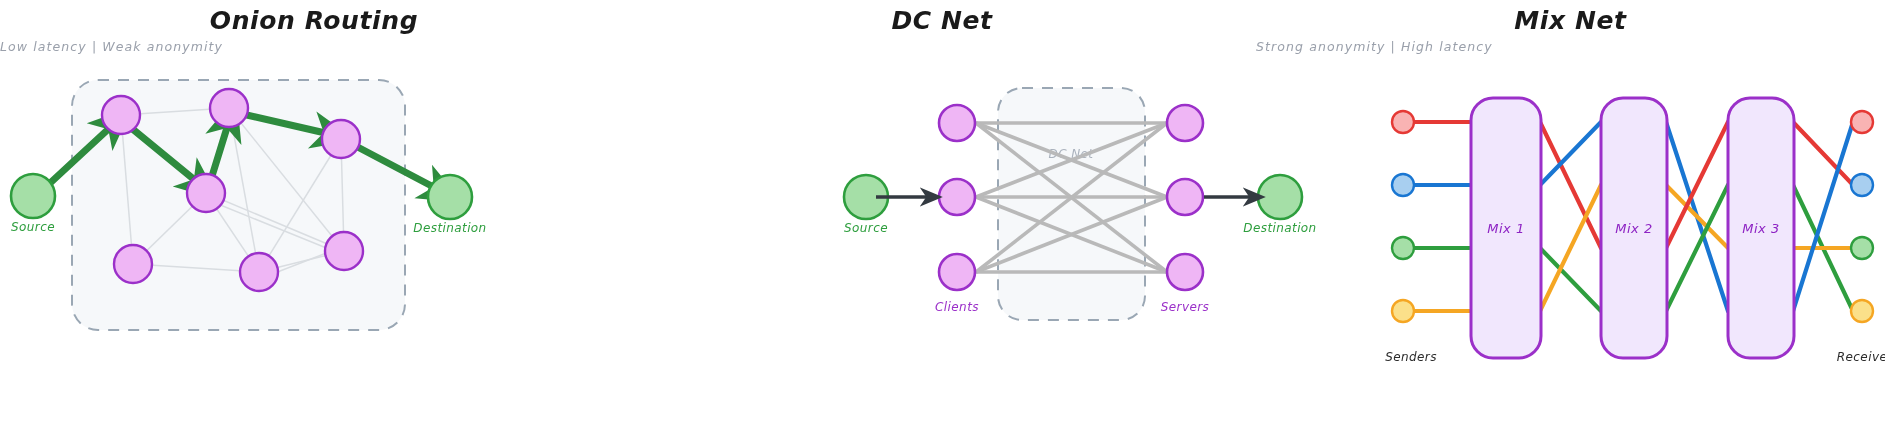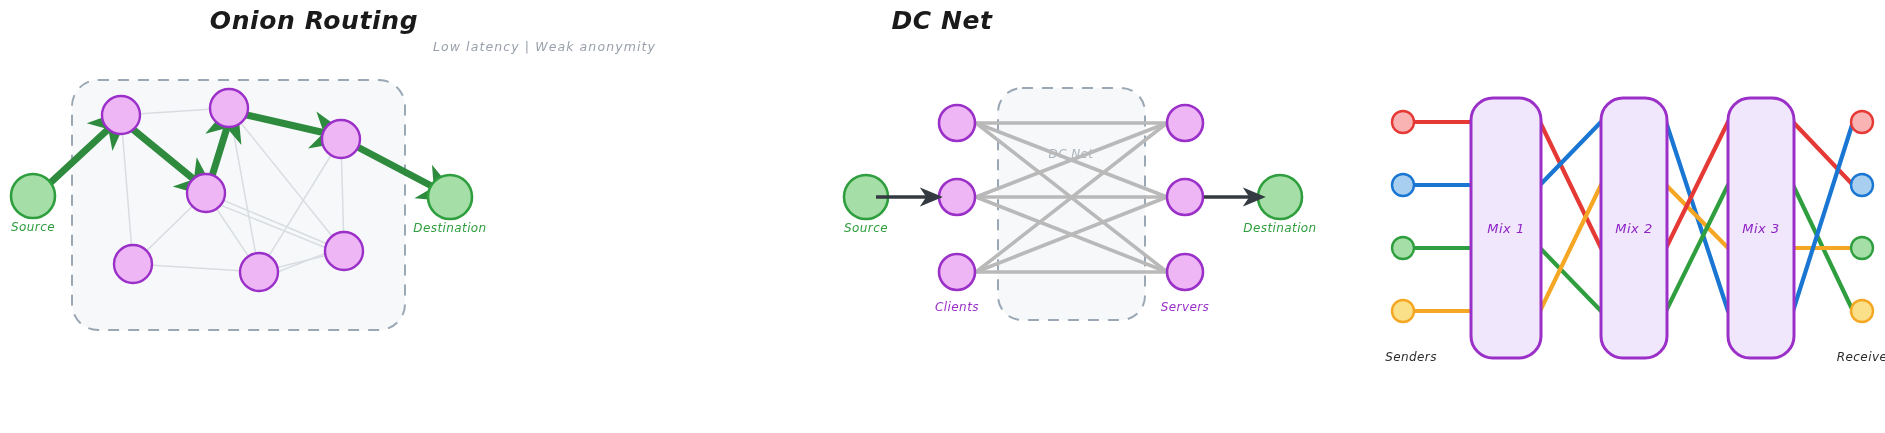--- a/index.html
+++ b/index.html
@@ -17,24 +17,23 @@
   .ptitle{
     position:absolute;top:6px;left:0;width:100%;
     text-align:center;
     font-family:"DejaVu Sans","Liberation Sans",sans-serif;
     font-size:25px;font-weight:700;color:#1a1a1a;
     letter-spacing:.6px;
     font-style:italic;
   }
   .psub{
     position:absolute;top:39px;left:0;width:100%;
-    text-align:right;
+    text-align:left;
     font-size:12.5px;color:#9aa0ab;letter-spacing:1.1px;
     font-style:italic;
-    padding-left:28px;
   }
   svg.canvas{position:absolute;left:0;top:0;width:100%;height:433px;overflow:visible;}
   .nodelabel{font-size:12px;font-style:italic;letter-spacing:.4px;}
   .greenlbl{fill:#2e9e3e;}
   .purplbl{fill:#9b30c9;}
   .graylbl{fill:#aab2bd;}
   .mixlbl{fill:#8e24c4;font-size:13px;font-style:italic;letter-spacing:.5px;}
 </style>
 </head>
 <body>
@@ -146,20 +145,22 @@
       <line x1="-52" y1="197" x2="4" y2="197" stroke="#333a41" stroke-width="3.6" marker-end="url(#darrow)"></line>
 
       <circle cx="352" cy="197" r="22" fill="#a5dfa7" stroke="#2e9e3e" stroke-width="2.6"></circle>
       <text class="nodelabel greenlbl" x="352" y="232" text-anchor="middle">Destination</text>
       <line x1="276" y1="197" x2="327" y2="197" stroke="#333a41" stroke-width="3.6" marker-end="url(#darrow)"></line>
     </g>
       </svg>
   </div>
 
   <div class="panel" id="panel-mixnet">
+    <div class="ptitle">Mix Net</div>
+    <div class="psub">Strong anonymity  |  High latency</div>
 
     <svg class="canvas" viewBox="0 0 629 433">
         <g transform="translate(300,80)">
 
       <g fill="none" stroke-width="4.2" stroke-linecap="round">
 
         <line stroke="#e53935" x1="-144" y1="42" x2="-85" y2="42"></line>
         <line stroke="#1976d2" x1="-144" y1="105" x2="-85" y2="105"></line>
         <line stroke="#2e9e3e" x1="-144" y1="168" x2="-85" y2="168"></line>
         <line stroke="#f5a623" x1="-144" y1="231" x2="-85" y2="231"></line>

